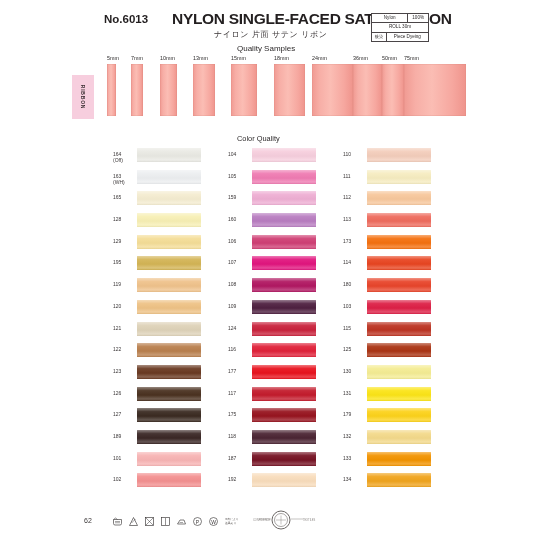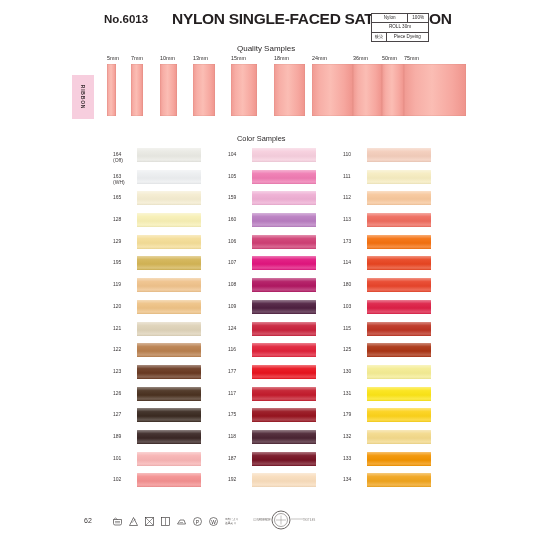--- a/index.html
+++ b/index.html
@@ -111,20 +111,21 @@
   .seal svg{display:block;}
 </style>
 </head>
 <body>
 
 <div class="page">
 
   <div class="header">
     <div class="prodno">No.6013</div>
     <div class="title">NYLON SINGLE-FACED SATIN RIBBON</div>
+    <div class="subtitle">ナイロン 片面 サテン リボン</div>
 
     <div class="infobox">
       <div class="row">
         <div class="cell c-a">Nylon</div>
         <div class="cell c-b">100%</div>
       </div>
       <div class="row">
         <div class="cell c-full">ROLL  30m</div>
       </div>
       <div class="row">
@@ -175,21 +176,21 @@
       <div class="qs-item" style="left: 382px;">
         <div class="qs-label">50mm</div>
         <div class="qs-swatch" style="width: 22px;"></div>
       </div>
       <div class="qs-item" style="left: 404px;">
         <div class="qs-label">75mm</div>
         <div class="qs-swatch" style="width: 62px;"></div>
       </div>
     </div>
 
-  <div class="cs-heading">Color Samples</div>
+  <div class="cs-heading">Color Quality</div>
   <div class="cs-grid" id="cs-grid">
       <div class="cs-col" style="left: 113px;">
         <div class="cs-row">
           <div class="cs-code">164<span class="sub">(Off)</span></div>
           <div class="cs-chip" style="background: rgb(233, 233, 227);"></div>
         </div>
         <div class="cs-row">
           <div class="cs-code">163<span class="sub">(WH)</span></div>
           <div class="cs-chip" style="background: rgb(236, 238, 240);"></div>
         </div>

